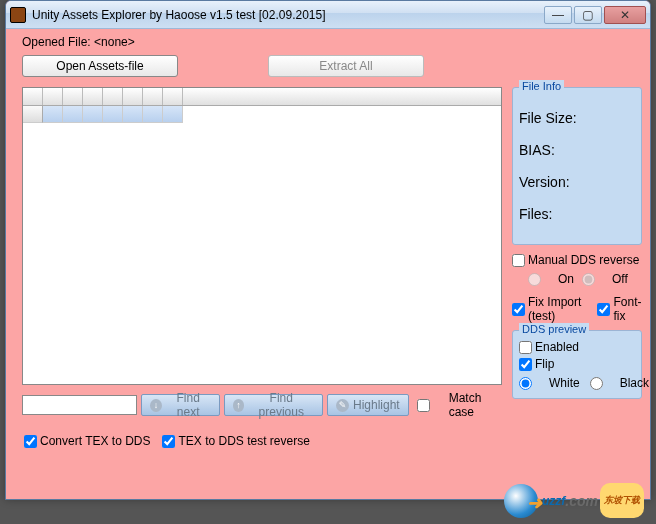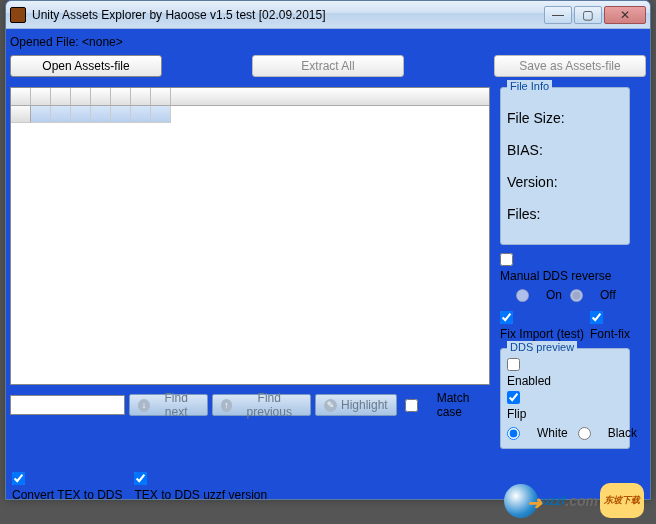--- a/index.html
+++ b/index.html
@@ -1,24 +1,24 @@
 <!DOCTYPE html>
 <html><head>
 <meta charset="utf-8">
 <style>
 * { box-sizing: border-box; margin: 0; padding: 0; font-family: "Segoe UI", Tahoma, sans-serif; font-size: 12px; }
 body { background: #555; width: 656px; height: 524px; overflow: hidden; position: relative; }
-.window { position: absolute; top: 0; left: 5px; width: 646px; height: 500px; background: #1d4ed8; border: 1px solid #5a7aa0; border-radius: 6px 6px 0 0; box-shadow: 0 0 8px rgba(0,0,0,0.3); }
+.window { position: absolute; top: 0; left: 5px; width: 646px; height: 500px; background: #fca5a5; border: 1px solid #5a7aa0; border-radius: 6px 6px 0 0; box-shadow: 0 0 8px rgba(0,0,0,0.3); }
 .titlebar { height: 28px; background: linear-gradient(to bottom, #e8f1fb 0%, #d0e0f2 45%, #bcd3ec 46%, #cddff2 100%); border-radius: 5px 5px 0 0; display: flex; align-items: center; padding: 0 4px; border-bottom: 1px solid #9db8d8; }
 .titlebar .icon { width: 16px; height: 16px; background: #8b4513; border: 1px solid #000; margin-right: 6px; border-radius: 2px; }
 .titlebar .title { flex: 1; color: #000; font-size: 12px; }
 .winbtns { display: flex; gap: 2px; }
 .winbtn { width: 28px; height: 18px; background: linear-gradient(to bottom, #e8f1fb, #c5dbf0); border: 1px solid #8aa8c8; border-radius: 2px; display: flex; align-items: center; justify-content: center; color: #333; cursor: pointer; }
 .winbtn.close { width: 42px; background: linear-gradient(to bottom, #e8a0a0, #d08080); border-color: #a05050; }
-.client { padding: 6px 4px; }
+.client { padding: 6px 16px; }
 .opened-line { font-size: 12px; color: #000; margin-bottom: 6px; }
 .btnrow { display: flex; gap: 90px; margin-bottom: 10px; }
 .btn { width: 156px; height: 22px; background: linear-gradient(to bottom, #fff, #e8e8e8); border: 1px solid #888; border-radius: 3px; cursor: pointer; font-size: 12px; }
 .btn:disabled { color: #888; border-color: #bbb; cursor: default; }
 .maingrid { display: flex; gap: 10px; }
 .leftcol { width: 480px; }
 .gridarea { width: 480px; height: 298px; background: #fff; border: 1px solid #888; position: relative; }
 .gridheader { display: flex; background: linear-gradient(to bottom, #fff, #e0e0e0); border-bottom: 1px solid #aaa; height: 18px; }
 .gridheader .col { border-right: 1px solid #bbb; height: 100%; }
 .gridheader .col.c0 { width: 20px; }
@@ -35,21 +35,21 @@
 .gridrow .cell.sel { background: linear-gradient(to bottom, #d6e5f8, #b8d0ee); }
 .searchbar { display: flex; align-items: center; margin-top: 6px; gap: 4px; }
 .searchinput { width: 115px; height: 20px; border: 1px solid #888; padding: 0 3px; background:#fff; }
 .sbtn { height: 22px; background: linear-gradient(to bottom, #d8e6f6, #a8c4e4); border: 1px solid #7a9ac0; border-radius: 2px; color: #6a7a8a; padding: 0 8px; display: inline-flex; align-items: center; gap: 4px; cursor: pointer; font-size: 11px; }
 .sbtn .sicon { width: 13px; height: 13px; background: #aab8c8; border-radius: 50%; display: inline-flex; align-items:center; justify-content:center; color:#fff; font-size:9px; }
 .matchcase { display: flex; align-items: center; gap: 19px; margin-left: 4px; font-size:11px; }
 .rightcol { width: 130px; }
 .groupbox { border: 1px solid #9cb4d4; border-radius: 3px; padding: 6px 6px 6px 6px; margin-bottom: 8px; position: relative; background: #c5dbf2; }
 .groupbox .legend { position: absolute; top: -8px; left: 6px; background: #c5dbf2; padding: 0 3px; color: #0a4aa0; font-size: 11px; }
 .groupbox .row { font-size: 14px; color: #000; margin: 16px 0; }
-.chkrow { display: flex; align-items: flex-start; gap: 3px; font-size: 11px; margin: 3px 0; flex-direction: column; }
+.chkrow { display: flex; align-items: center; gap: 3px; font-size: 11px; margin: 3px 0; }
 .radiorow { display: flex; align-items: center; gap: 17px; font-size: 11px; margin: 2px 0; }
 input[type=checkbox], input[type=radio] { margin: 0; }
 .bottomchks { display: flex; gap: 12px; padding: 6px 2px; margin-top: 6px; }
 .bottomchks .chkrow { font-size: 12px; }
 .watermark { position: absolute; bottom: 6px; right: 12px; font-size: 22px; font-weight: bold; font-style: italic; color: #0a6ab0; display: flex; align-items: center; }
 .watermark .orb { width: 34px; height: 34px; border-radius: 50%; background: radial-gradient(circle at 35% 35%, #fff, #2a8ad0 60%, #0a5a90); margin-right: 4px; position: relative; }
 .watermark .orb::after { content: "➜"; position: absolute; right: -4px; top: 8px; color: #f0a030; font-size: 18px; }
 .watermark .badge { background: #ffd870; color: #b05000; font-size: 9px; border-radius: 10px; padding: 11px 4px; margin-left: 2px; align-self: flex-start; }
 .radiosub { display:flex; gap:8px; padding-left:16px; }
 .chkinline { display:flex; gap:6px; align-items:center; margin:4px 0; }
@@ -67,21 +67,20 @@
       <div class="winbtn close">✕</div>
     </div>
   </div>
 
   <div class="client">
     <div class="opened-line">Opened File: &lt;none&gt;</div>
 
     <div class="btnrow">
       <button class="btn">Open Assets-file</button>
       <button class="btn" disabled="">Extract All</button>
-      <button class="btn" disabled="">Save as Assets-file</button>
     </div>
 
     <div class="maingrid">
       <div class="leftcol">
         <div class="gridarea">
           <div class="gridheader">
             <div class="col c0"></div>
               <div class="col c1"></div>
               <div class="col c2"></div>
               <div class="col c3"></div>
@@ -182,21 +181,21 @@
       </div>
     </div>
 
     <div class="bottomchks">
       <label class="chkrow">
           <input type="checkbox" checked="" style="">
           <span>Convert TEX to DDS</span>
         </label>
       <label class="chkrow">
           <input type="checkbox" checked="" style="">
-          <span>TEX to DDS uzzf version</span>
+          <span>TEX to DDS test reverse</span>
         </label>
     </div>
   </div>
 </div>
 
 <div class="watermark">
   <div class="orb"></div>
   <span>uzzf</span>
     <span style="color:#6a6a6a;font-size:14px">.com</span>
   <span class="badge">东坡下载</span>

